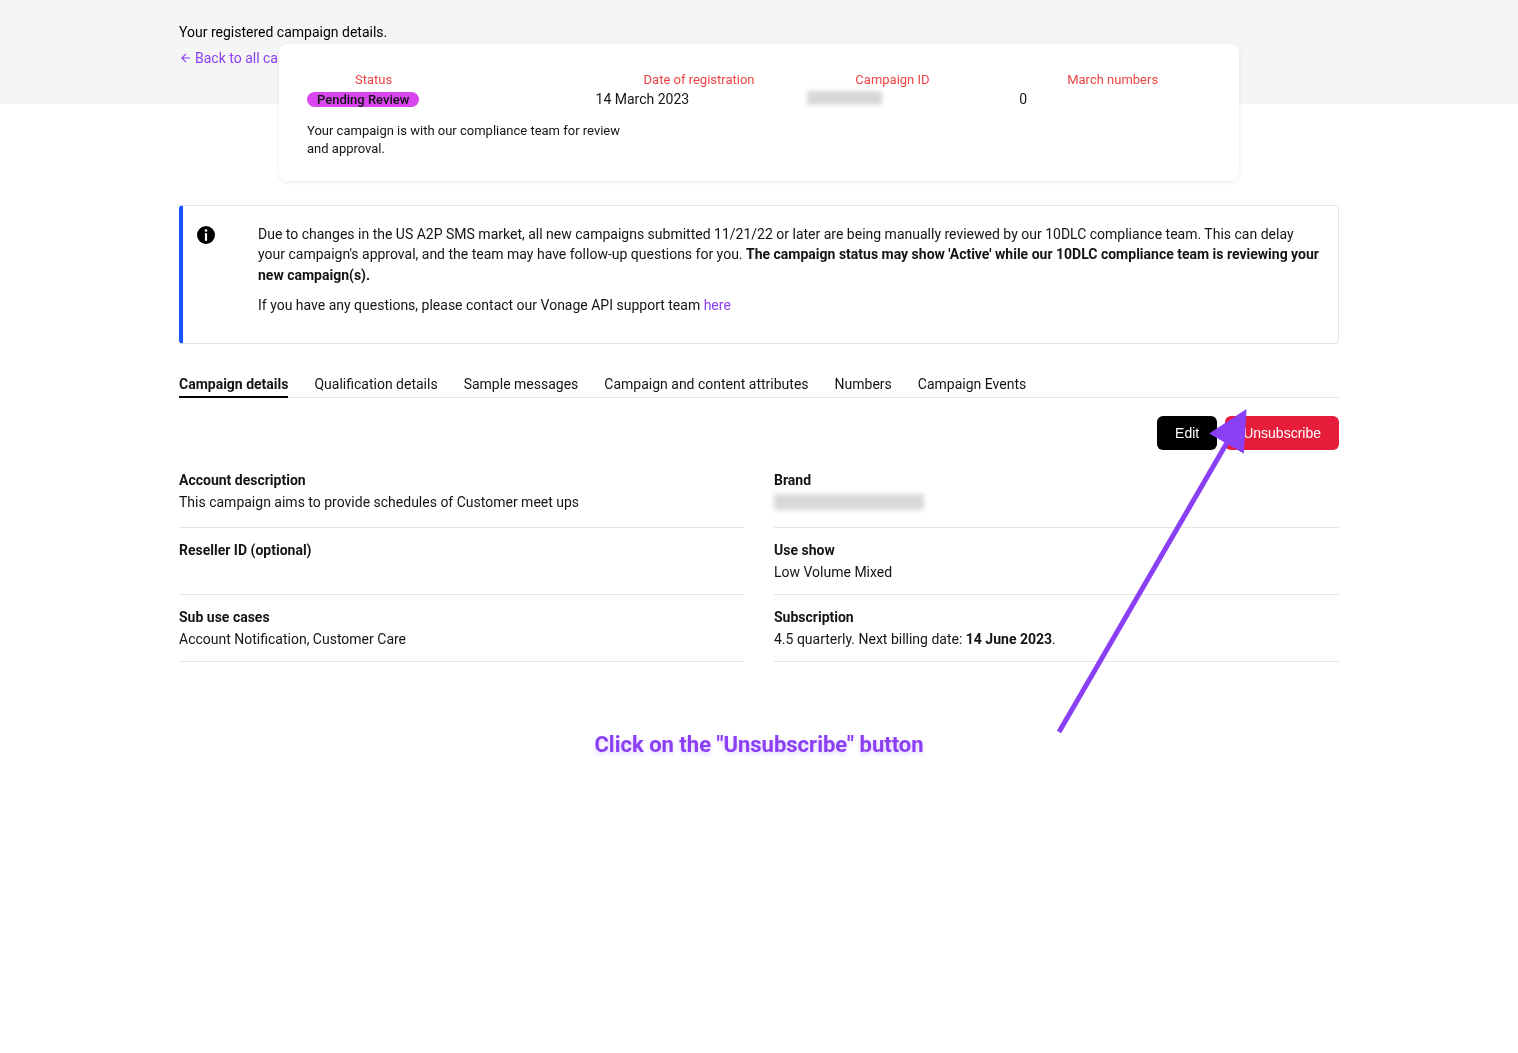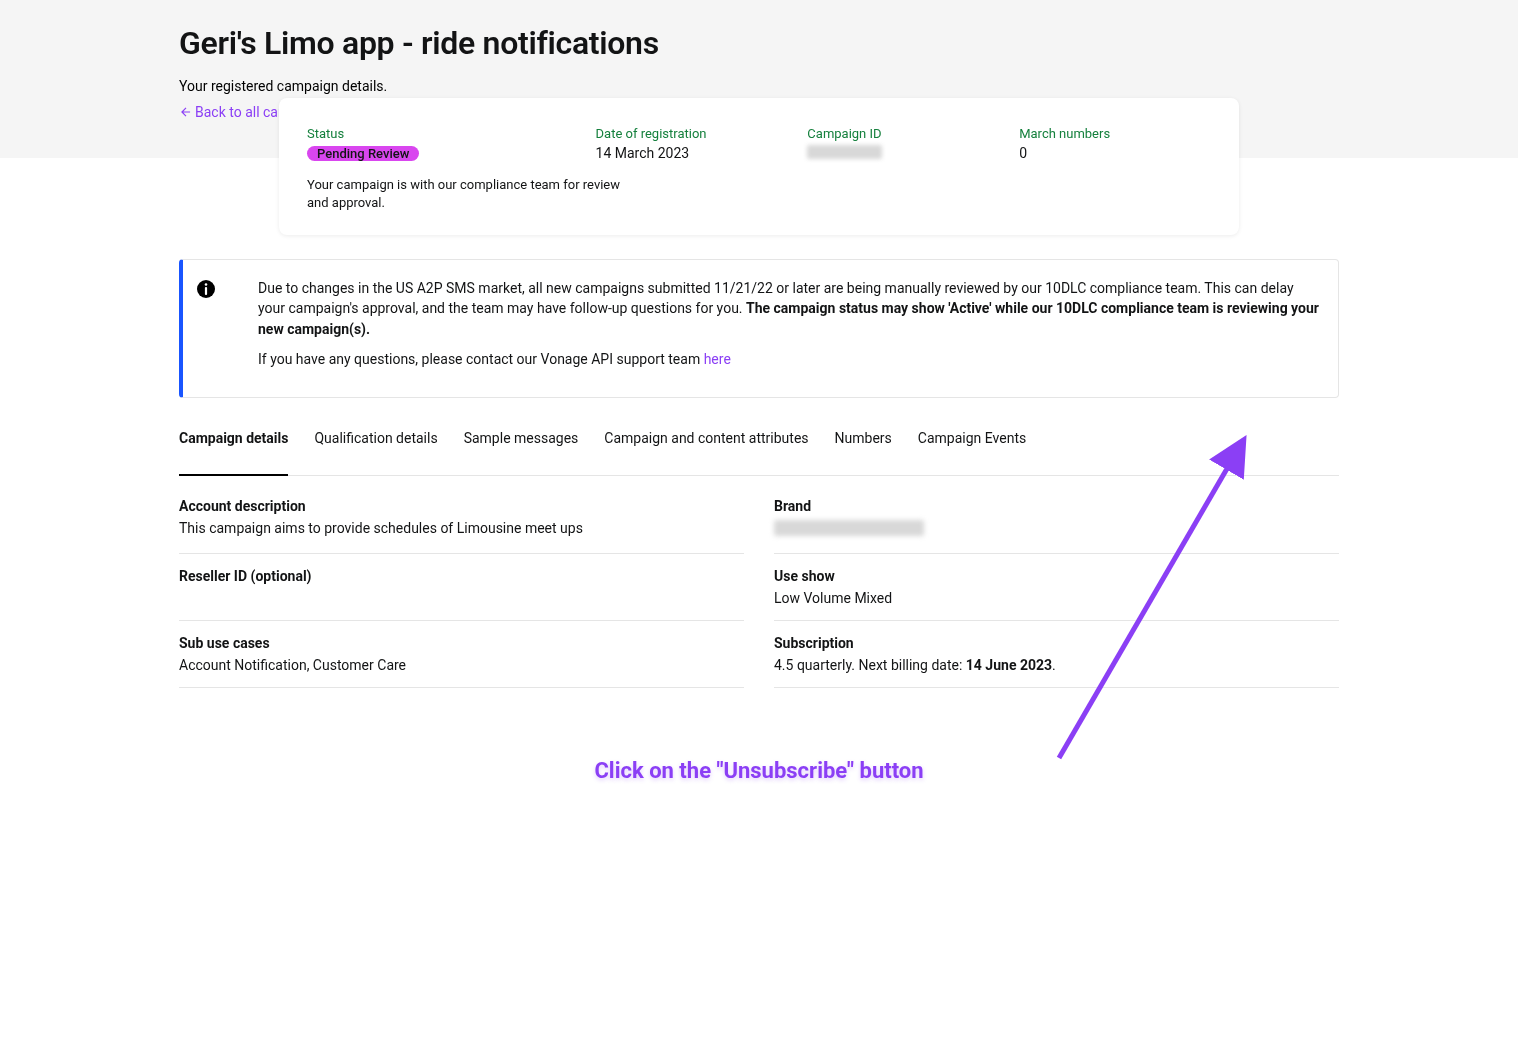--- a/index.html
+++ b/index.html
@@ -52,22 +52,23 @@
       position: relative;
     }
     .summary-grid {
       display: grid;
       grid-template-columns: 1.4fr 1fr 1fr 1fr;
       gap: 20px;
       margin-bottom: 14px;
     }
     .summary-item .label {
       font-size: 13px;
-      color: #15803d;
+      color: #ef4444;
       margin-bottom: 4px;
+      margin-left: 48px;
     }
     .summary-item .value {
       font-size: 14px;
       color: #131415;
     }
     .badge-pending {
       display: inline-block;
       background: #d946ef;
       color: #131415;
       padding: 0 10px;
@@ -127,21 +128,21 @@
     .info-content p { margin-bottom: 10px; }
     .info-content strong { font-weight: 700; }
     .info-content a { color: #8b3ff5; text-decoration: none; cursor: pointer; }
     .tabs {
       margin-top: 22px;
       border-bottom: 1px solid #e5e5e5;
       display: flex;
       gap: 26px;
     }
     .tab {
-      padding: 10px 0 28px;
+      padding: 10px 0 4px;
       font-size: 14px;
       color: #131415;
       cursor: pointer;
       border-bottom: 2px solid transparent;
       margin-bottom: -1px;
     }
     .tab.active {
       font-weight: 700;
       border-bottom-color: #000;
     }
@@ -202,21 +203,20 @@
       font-weight: 700;
       color: #8b3ff5;
       text-shadow: 0 2px 4px rgba(139,63,245,0.25);
     }
   </style>
 </head>
 <body>
 
 <div class="header-bg">
   <div class="container">
-    <h1>Geri's Limo app - ride notifications</h1>
     <p class="subtitle">Your registered campaign details.</p>
     <a class="back-link">
       <svg viewBox="0 0 24 24" fill="none" stroke="#8b3ff5" stroke-width="2">
         <path d="M19 12H5M12 19l-7-7 7-7"></path>
       </svg>
       <span>Back to all campaigns</span>
     </a>
   </div>
 </div>
 
@@ -262,25 +262,29 @@
 
   <div class="tabs">
     <div class="tab active">Campaign details</div>
     <div class="tab">Qualification details</div>
     <div class="tab">Sample messages</div>
     <div class="tab">Campaign and content attributes</div>
     <div class="tab">Numbers</div>
     <div class="tab">Campaign Events</div>
   </div>
 
+  <div class="actions">
+    <button class="btn btn-edit">Edit</button>
+    <button class="btn btn-unsub">Unsubscribe</button>
+  </div>
 
   <div class="details-grid">
     <div class="field">
       <div class="flabel">Account description</div>
-      <div class="fvalue">This campaign aims to provide schedules of Limousine meet ups</div>
+      <div class="fvalue">This campaign aims to provide schedules of Customer meet ups</div>
     </div>
     <div class="field">
       <div class="flabel">Brand</div>
       <div class="fvalue"><span class="redacted-lg"></span></div>
     </div>
     <div class="field">
       <div class="flabel">Reseller ID (optional)</div>
       <div class="fvalue"></div>
     </div>
     <div class="field">

